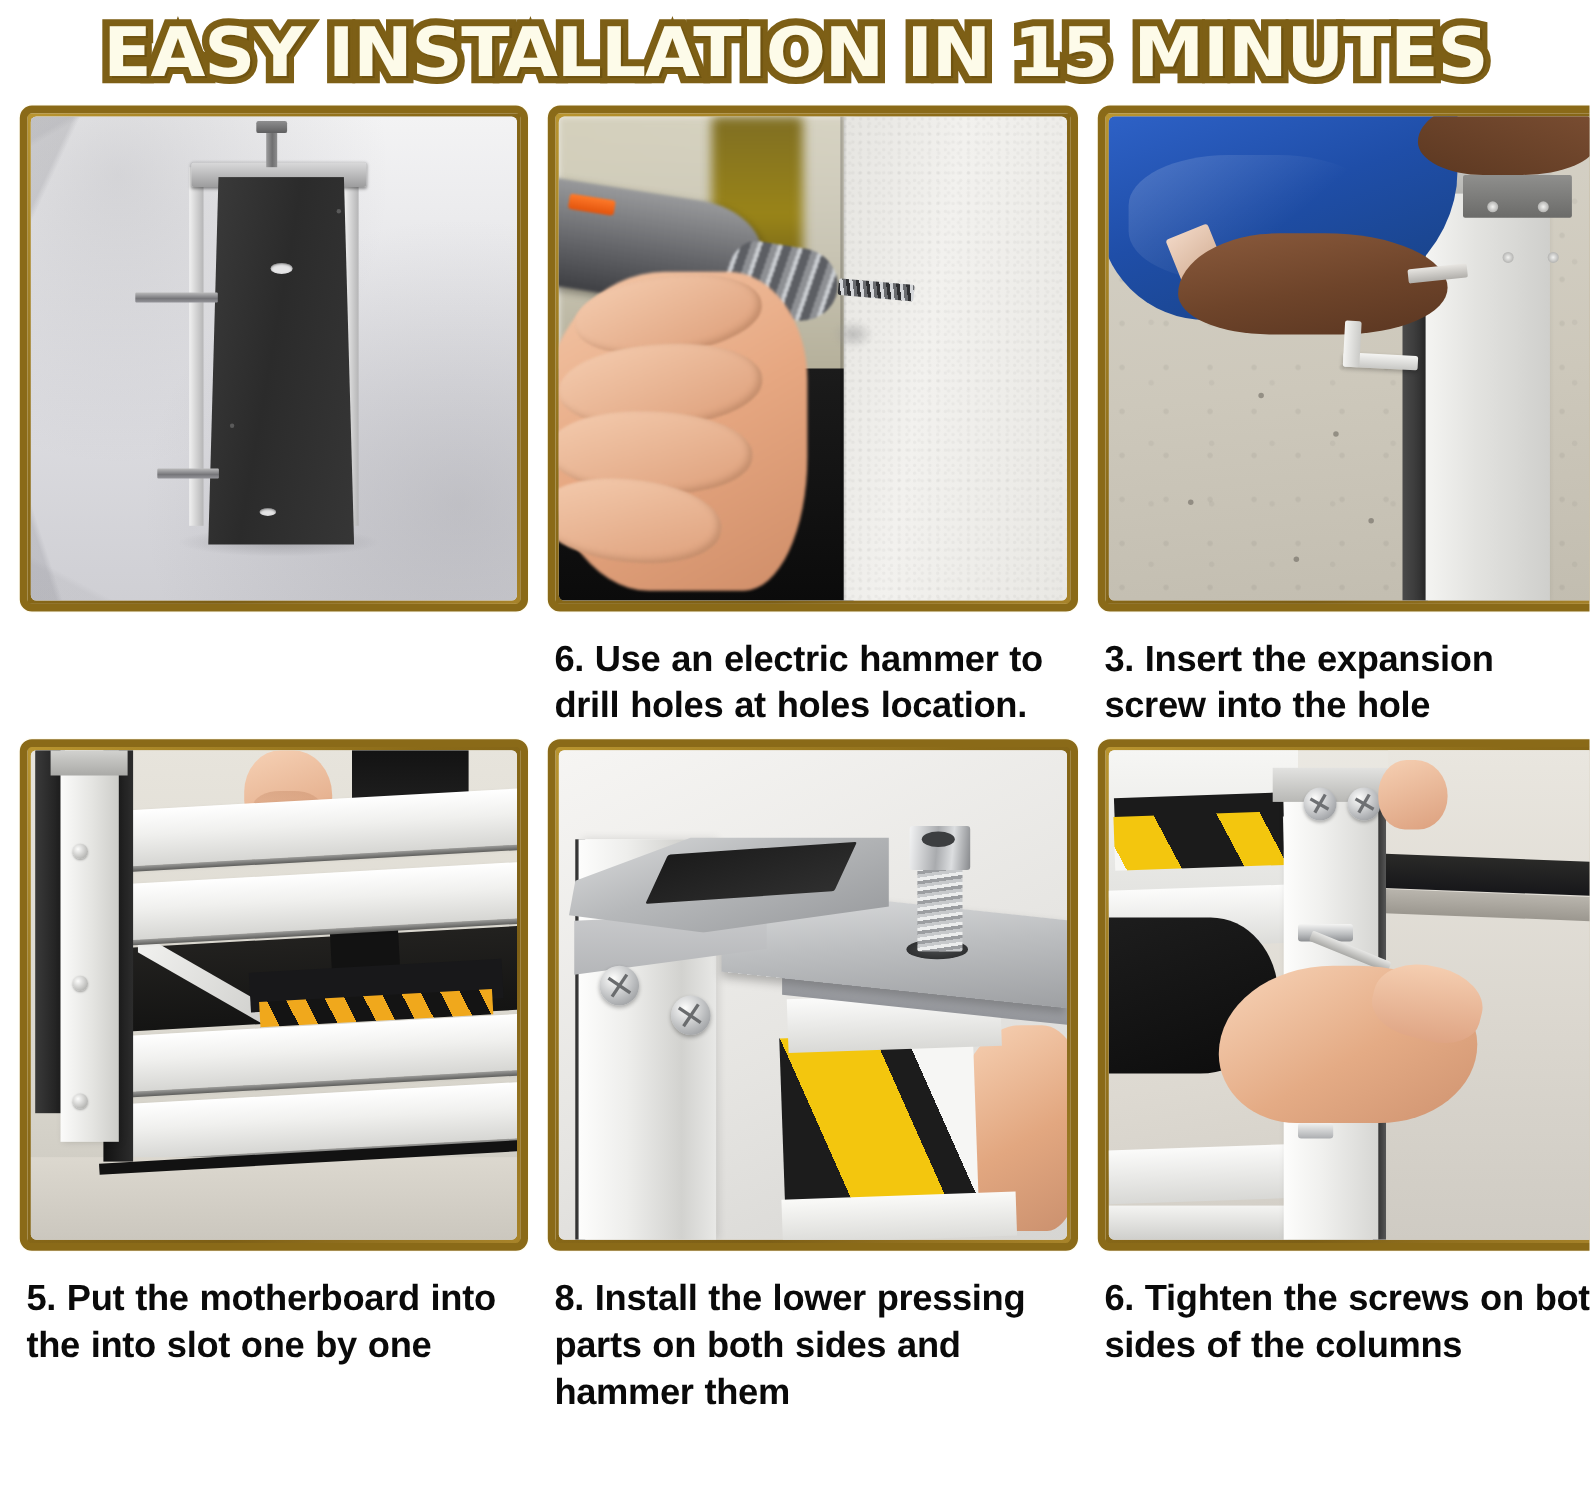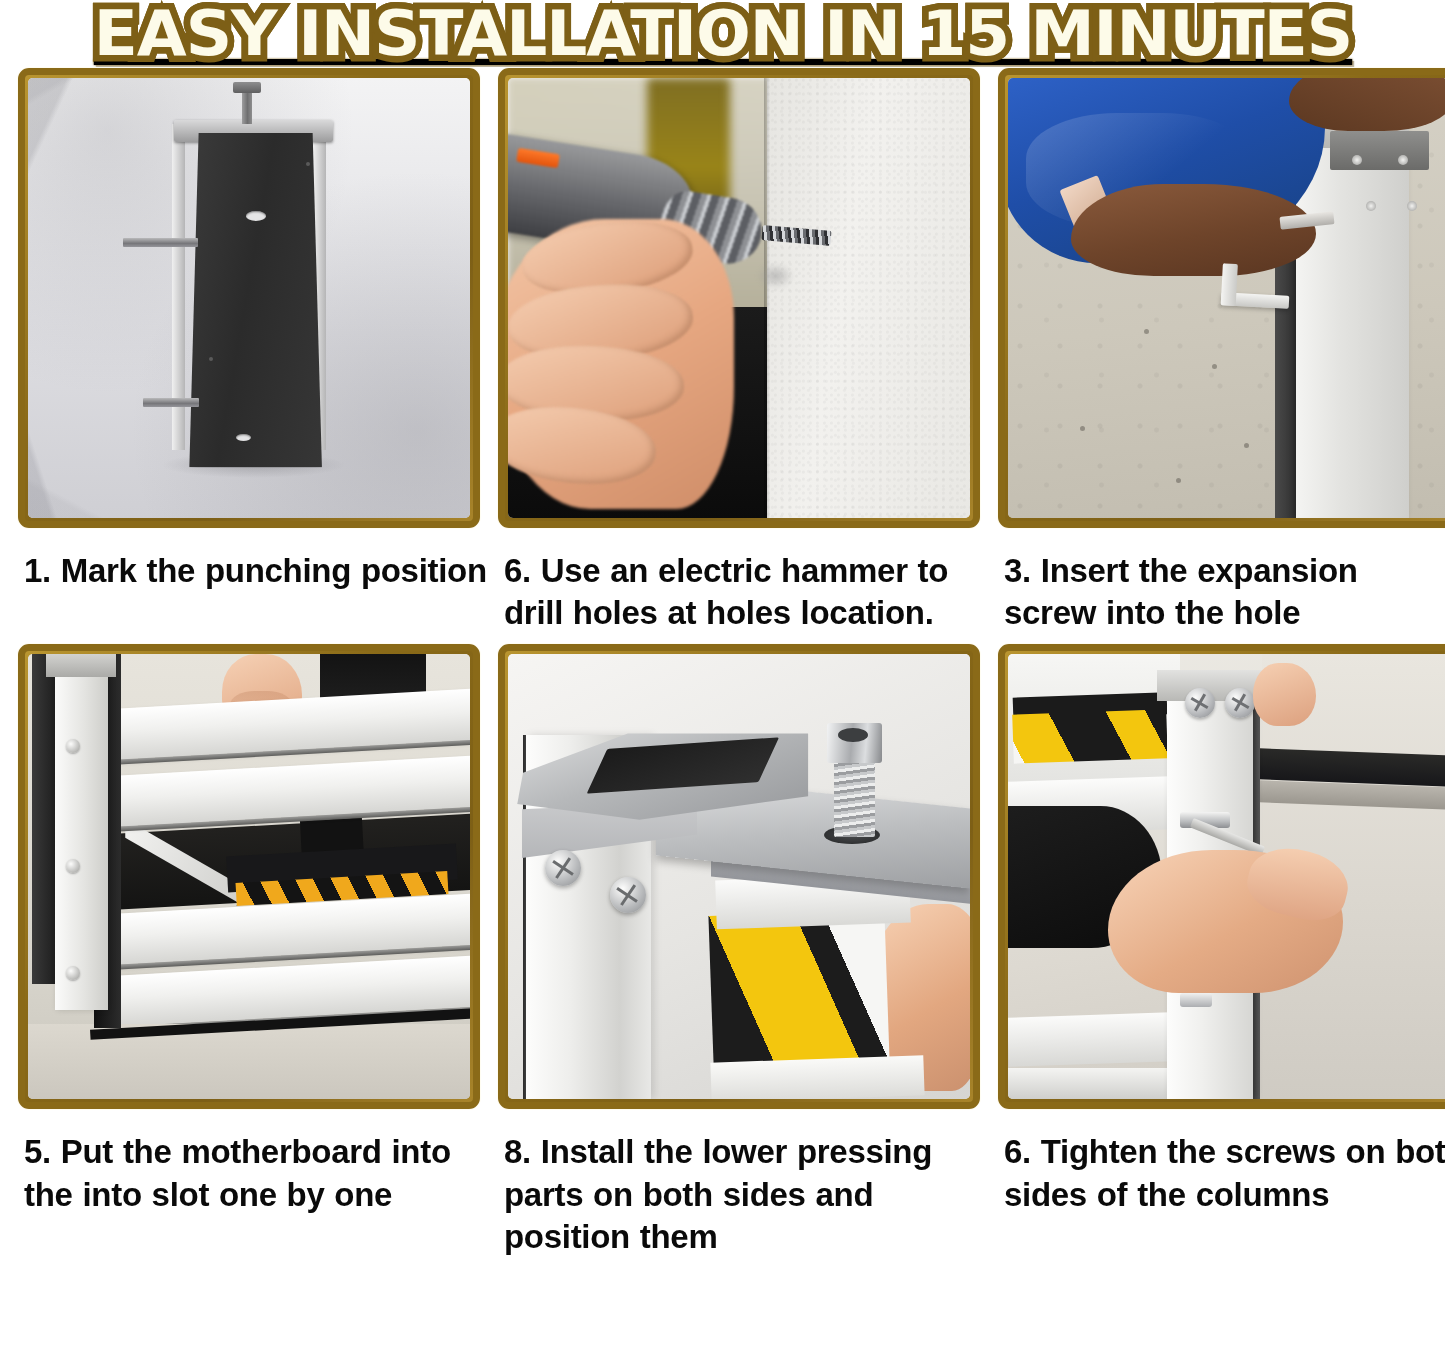--- a/index.html
+++ b/index.html
@@ -14,24 +14,23 @@
 
   #poster {
     position:relative;
     width:1445px; height:1352px;
     background:#ffffff;
     padding:0 8px;
   }
 
   
   .title-bar {
-    height:68px;
+    height:96px;
     display:flex; align-items:center; justify-content:center;
     padding-top:0;
-    text-decoration:underline;
   }
   .poster-title {
     font-family:"DejaVu Sans", sans-serif;
     font-weight:bold;
     font-size:62px;
     letter-spacing:-1px;
     line-height:1;
     color:#fdfbe9;
     transform:scaleX(1.04);
     -webkit-text-stroke:13px #7d5f16;
@@ -752,23 +751,20 @@
           <div class="post"></div>
           <div class="bolt-top"></div>
           <div class="bolt-head"></div>
           <div class="stud s1"></div>
           <div class="stud s2"></div>
           <div class="hole h1"></div>
           <div class="hole h2"></div>
           <div class="spec a"></div>
           <div class="spec b"></div>
         </div>
-      </div>
-      <div class="caption">
-        <span class="ln">1. Mark the punching position</span>
       </div>
     </div>
 
     <div class="cell">
       <div class="frame">
         <div class="photo p2">
           <div class="bg-upper"></div>
           <div class="bg-bottle"></div>
           <div class="bg-dark"></div>
           <div class="wall"></div>
@@ -877,21 +873,21 @@
           <div class="bolt-shaft"></div>
           <div class="bolt-head"></div>
           <div class="bolt-hole"></div>
           <div class="pscrew ps1"></div>
           <div class="pscrew ps2"></div>
         </div>
       </div>
       <div class="caption">
         <span class="ln">8. Install the lower pressing</span>
         <span class="ln">parts on both sides and</span>
-        <span class="ln">position them</span>
+        <span class="ln">hammer them</span>
       </div>
     </div>
 
     <div class="cell">
       <div class="frame">
         <div class="photo p6">
           <div class="bg"></div>
           <div class="wallR"></div>
           <div class="skirt"></div>
           <div class="skirt2"></div>

